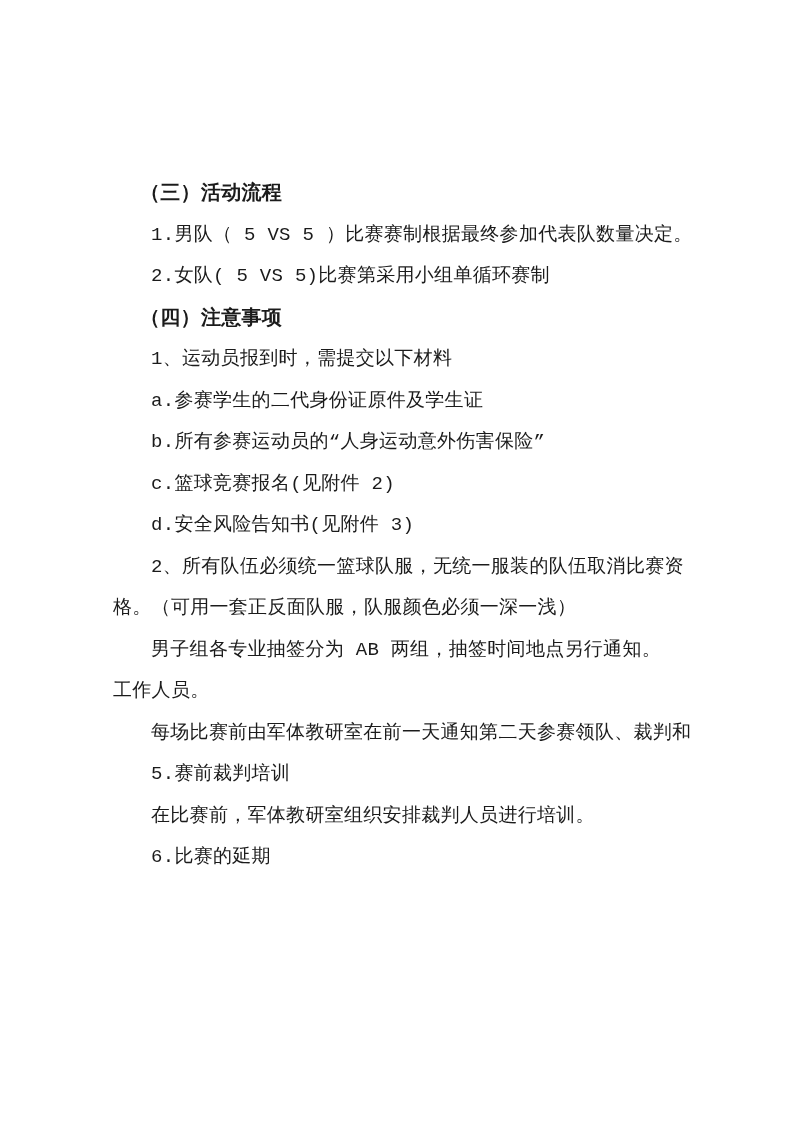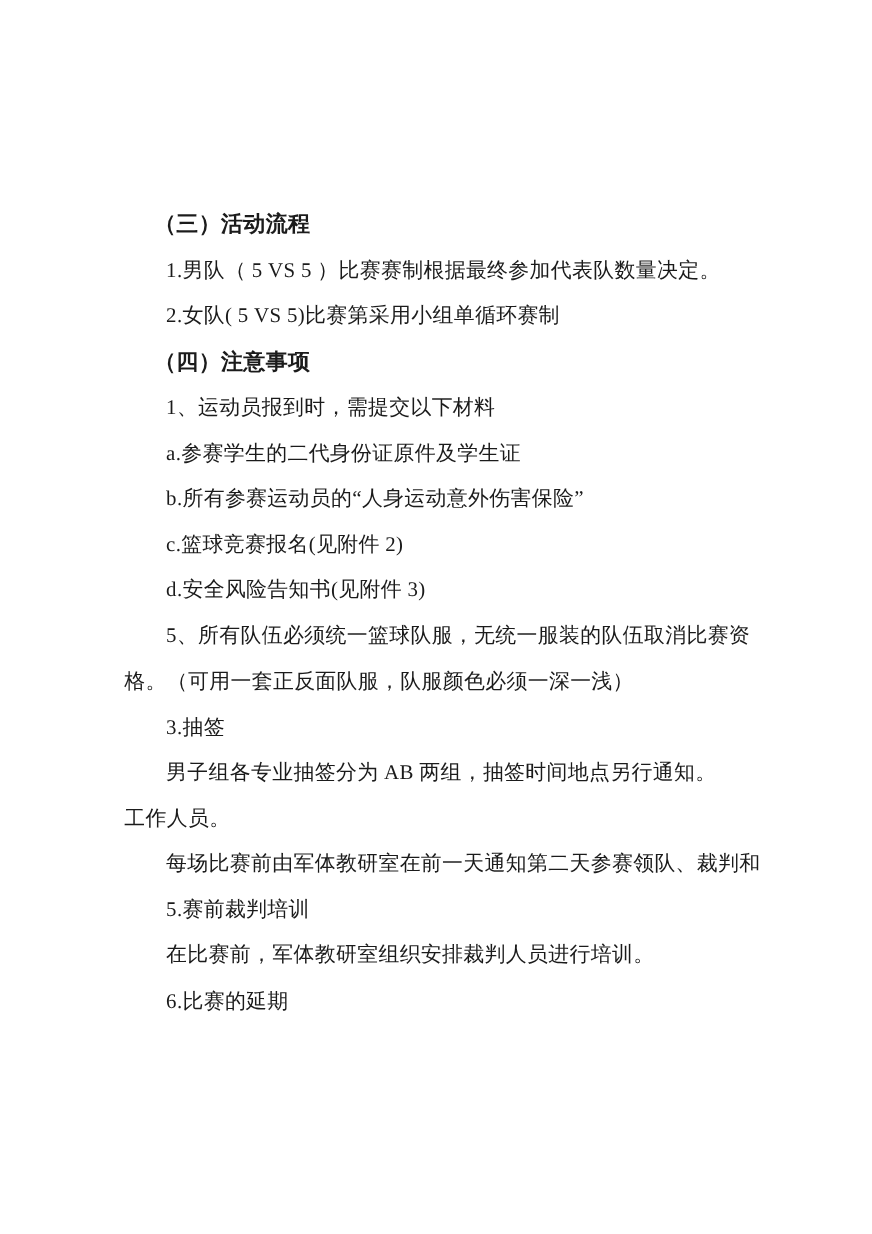--- a/index.html
+++ b/index.html
@@ -31,22 +31,23 @@
     overflow:hidden;
   }
   td.c0{width:70px;font-weight:bold;}
   td.c1{width:108px;}
   td.c2{width:77px;}
   td.c3{width:131px;}
   td.c4{width:91px;}
   td.c5{width:92px;}
   .textblock{
     position:absolute;
-    left:113px;top:184px;
+    left:113px;top:173px;
     width:600px;
+    font-family:Liberation Mono, monospace;
   }
   .line{
     height:41.5px;
     line-height:41.5px;
     font-size:19px;
     white-space:nowrap;
     letter-spacing:0.3px;
   }
   .line.indent{padding-left:38px;}
   .line.heading{
@@ -64,23 +65,22 @@
   <div class="textblock">
     <div class="line heading">（三）活动流程</div>
     <div class="line indent">1.男队（ 5 VS 5 ）比赛赛制根据最终参加代表队数量决定。</div>
     <div class="line indent">2.女队( 5 VS 5)比赛第采用小组单循环赛制</div>
     <div class="line heading">（四）注意事项</div>
     <div class="line indent">1、运动员报到时，需提交以下材料</div>
     <div class="line indent">a.参赛学生的二代身份证原件及学生证</div>
     <div class="line indent">b.所有参赛运动员的“人身运动意外伤害保险”</div>
     <div class="line indent">c.篮球竞赛报名(见附件 2)</div>
     <div class="line indent">d.安全风险告知书(见附件 3)</div>
-    <div class="line indent">5、所有队伍必须统一篮球队服，无统一服装的队伍取消比赛资</div>
+    <div class="line indent">2、所有队伍必须统一篮球队服，无统一服装的队伍取消比赛资</div>
     <div class="line">格。（可用一套正反面队服，队服颜色必须一深一浅）</div>
-    <div class="line indent">3.抽签</div>
     <div class="line indent">男子组各专业抽签分为 AB 两组，抽签时间地点另行通知。</div>
     <div class="line">工作人员。</div>
     <div class="line indent">每场比赛前由军体教研室在前一天通知第二天参赛领队、裁判和</div>
     <div class="line indent">5.赛前裁判培训</div>
     <div class="line indent">在比赛前，军体教研室组织安排裁判人员进行培训。</div>
     <div class="line indent">6.比赛的延期</div>
   </div>
 
 </div>
 

